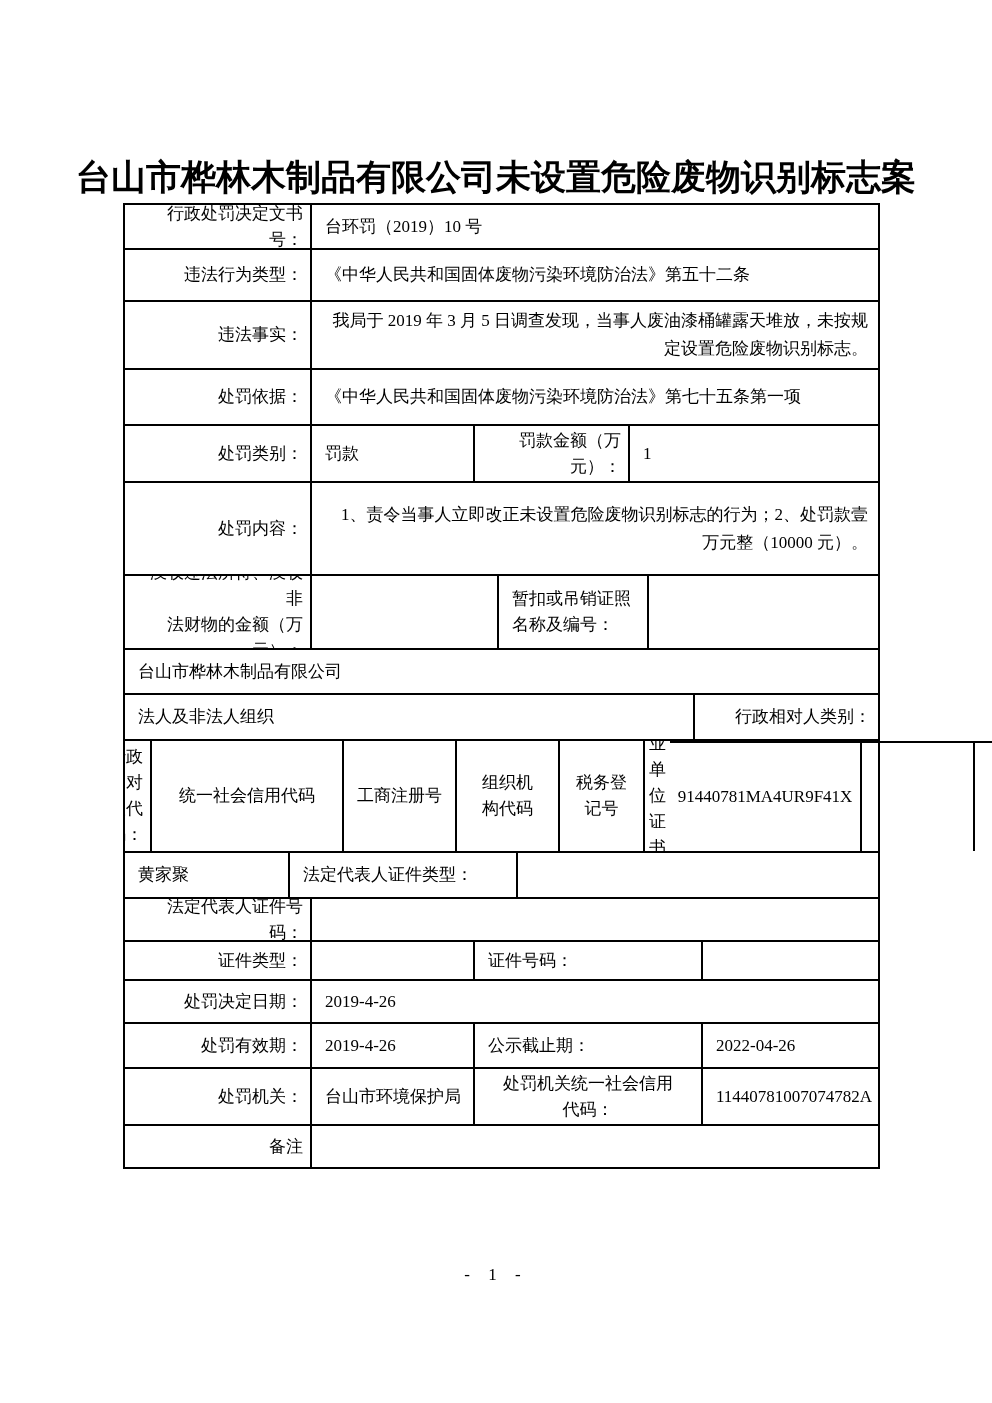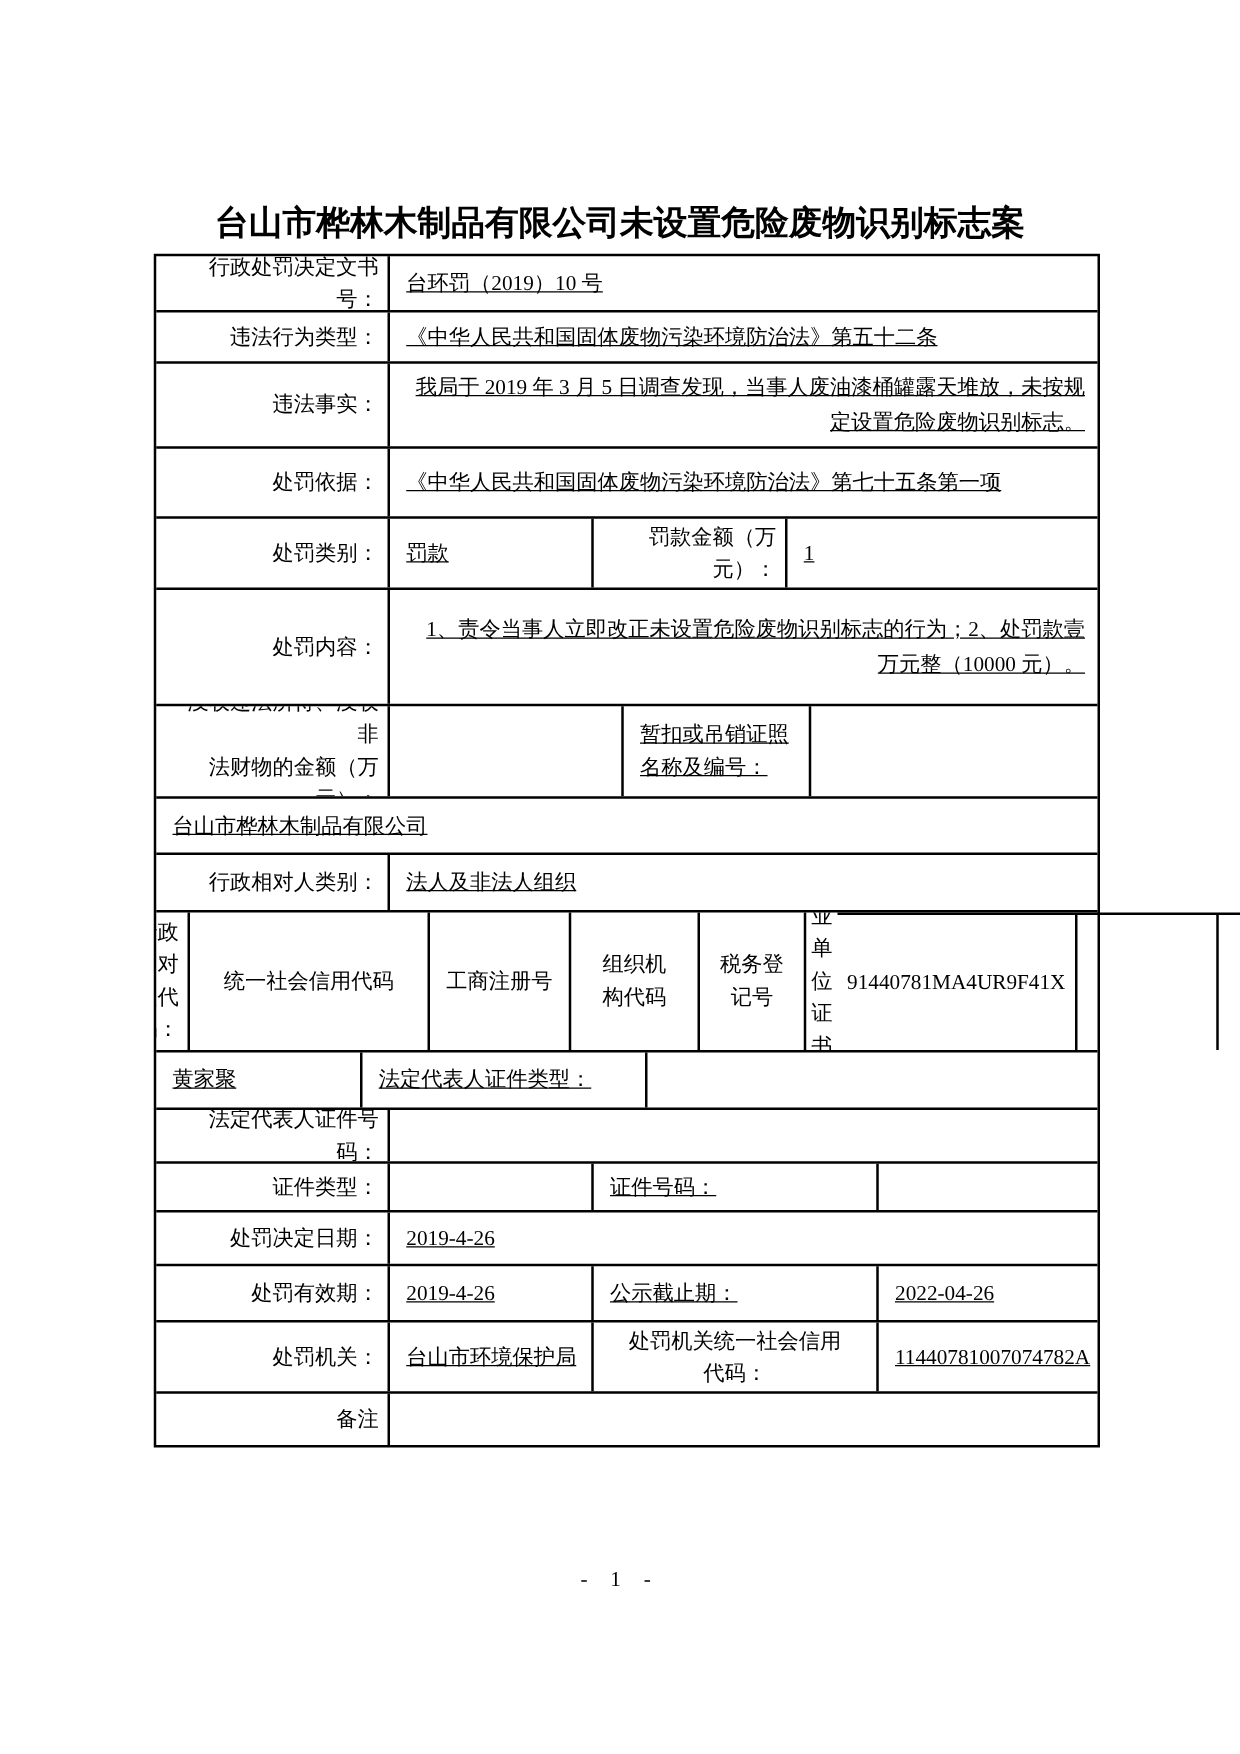--- a/index.html
+++ b/index.html
@@ -4,41 +4,41 @@
 <style>
   * { box-sizing: border-box; margin: 0; padding: 0; }
   html, body {
     width: 992px; height: 1403px;
     background: #ffffff; color: #000000;
     font-family: "Liberation Serif", "DejaVu Serif", serif;
     font-size: 17px;
   }
   .page { padding-top: 158px; }
   .title {
-    font-size: 27px; font-weight: bold;
+    font-size: 35px; font-weight: bold;
     line-height: 40px; text-align: center;
     margin-bottom: 5px;
   }
   .tbl {
     margin-left: 123px; width: 757px;
     border: 2px solid #000;
   }
   .row { display: flex; border-top: 2px solid #000; }
   .row:first-child { border-top: none; }
   .cell { display: flex; align-items: center; line-height: 26px; overflow: hidden; }
   .cell + .cell { border-left: 2px solid #000; }
   .label { width: 185px; justify-content: flex-end; text-align: right; padding: 2px 7px 2px 18px; }
-  .value { justify-content: flex-start; text-align: left; padding: 2px 10px 2px 13px; text-decoration: underline; }
+  .value { justify-content: flex-start; text-align: left; padding: 2px 10px 2px 13px; }
   .center { justify-content: center; text-align: center; padding: 2px 4px; }
   .flex1 { flex: 1; }
   .pre { white-space: pre-line; }
   .lh28 { line-height: 28px; text-align: right; }
   
   .h39{height:39px}.h43{height:43px}.h45{height:45px}.h46{height:46px}
-  .h47{height:41px}.h56{height:56px}.h57{height:57px}.h68{height:68px}
+  .h47{height:52px}.h56{height:56px}.h57{height:57px}.h68{height:68px}
   .h74{height:74px}.h93{height:93px}.h112{height:112px}
   
   .w163{width:163px}.w155{width:155px}.w187{width:187px}.w145{width:150px}
   .w225{width:228px}.w190{width:190px}.w113{width:113px}.w87{width:103px}.w85{width:85px}
   
   .sub { flex: 1; display: flex; flex-direction: row; border-left: 2px solid #000; }
   .subrow { flex: 1; display: flex; }
   .subrow + .subrow { border-top: 2px solid #000; }
   .footer { text-align: center; margin-top: 96px; letter-spacing: 7px; line-height: 20px; }
 </style>
@@ -90,22 +90,22 @@
       <div class="cell value w145 pre">暂扣或吊销证照
 名称及编号：</div>
       <div class="cell value flex1"></div>
     </div>
 
     <div class="row h45">
       <div class="cell value flex1">台山市桦林木制品有限公司</div>
     </div>
 
     <div class="row h46">
+      <div class="cell value flex1">法人及非法人组织</div>
       <div class="cell label">行政相对人类别：</div>
-      <div class="cell value flex1">法人及非法人组织</div>
     </div>
 
     <div class="row h112">
       <div class="cell label">行政相对人代码：</div>
       <div class="sub">
         <div class="subrow">
           <div class="cell center w190">统一社会信用代码</div>
           <div class="cell center w113">工商注册号</div>
           <div class="cell center w87 pre">组织机
 构代码</div>

